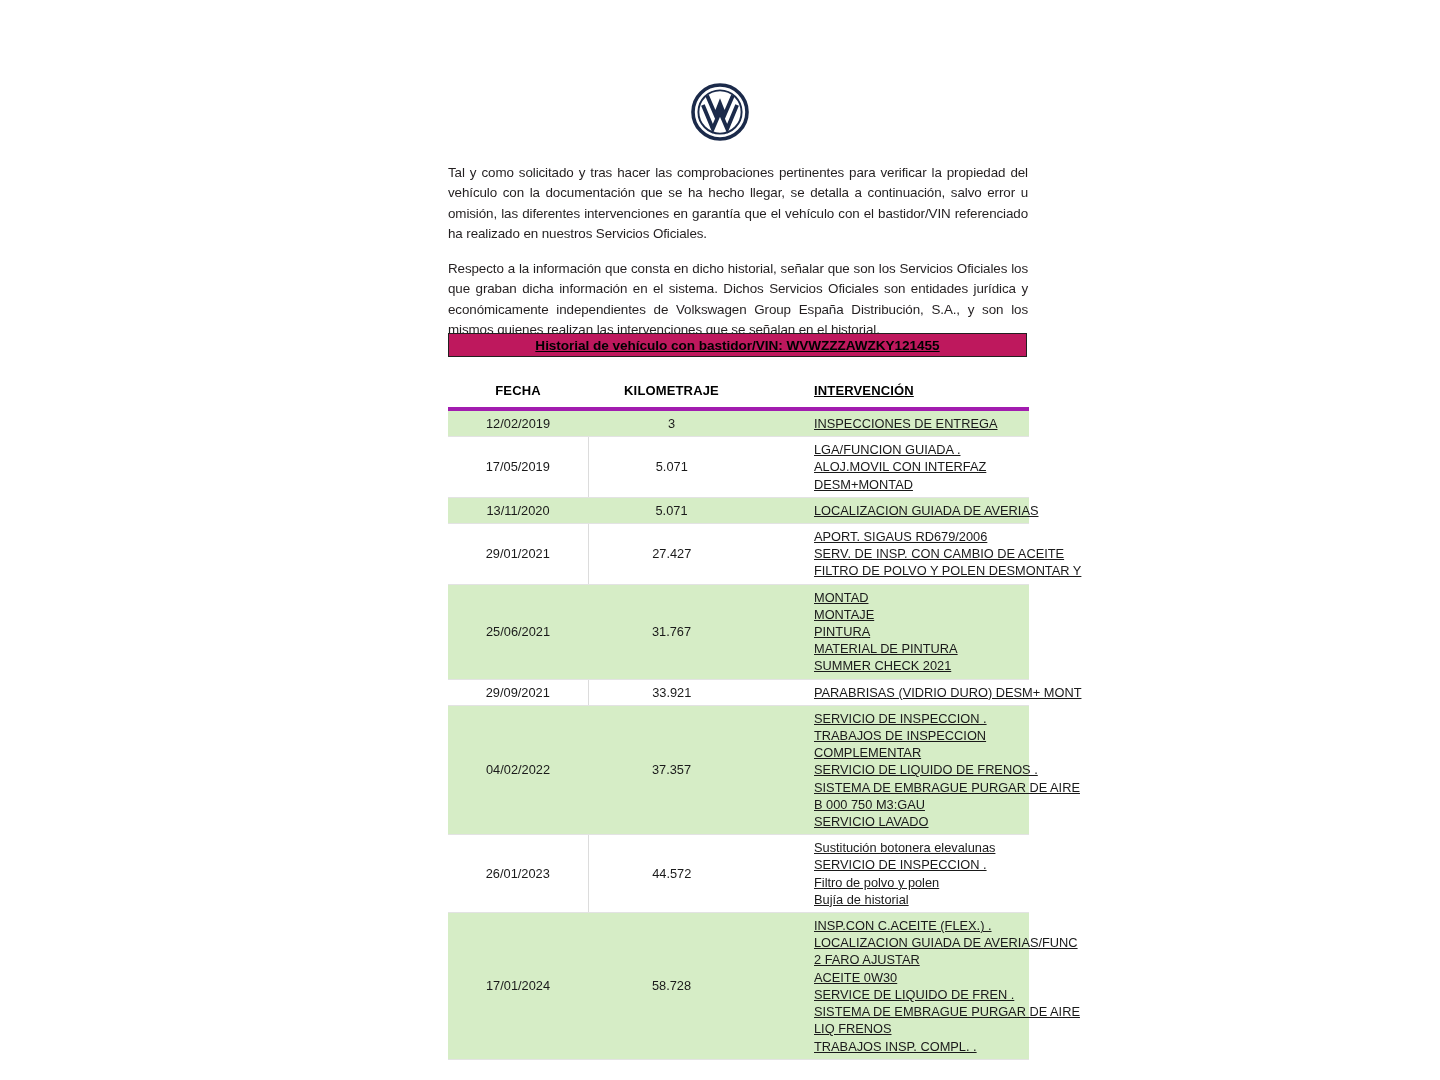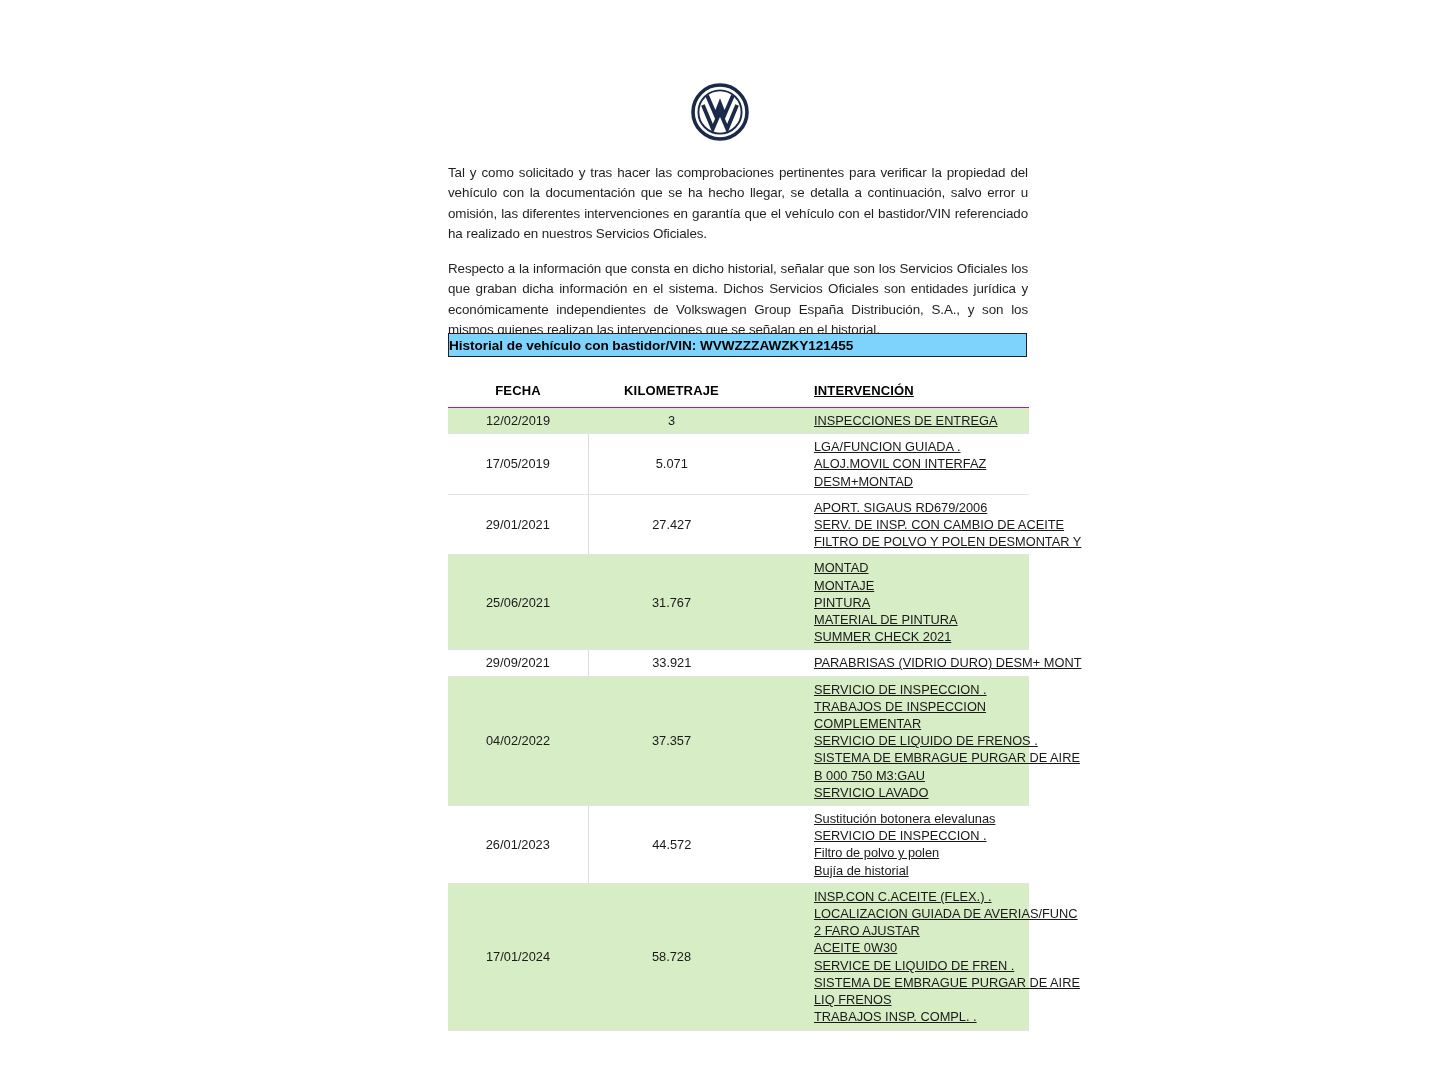--- a/index.html
+++ b/index.html
@@ -55,23 +55,25 @@
 
   
   .vin-box {
     position: absolute;
     left: 448px;
     top: 333px;
     width: 579px;
     height: 24px;
     box-sizing: border-box;
     border: 1.6px solid #231f20;
-    background: #7dd3fc;
+    background: #be185d;
     display: flex;
     align-items: center;
+    justify-content: center;
+    text-decoration: underline;
   }
   .vin-text {
     font-family: "Liberation Sans", sans-serif;
     font-size: 13.6px;
     font-weight: bold;
     color: #000000;
     letter-spacing: -0.05px;
     white-space: nowrap;
   }
 
@@ -116,21 +118,21 @@
     font-family: "Liberation Sans", sans-serif;
     font-size: 12.8px;
     line-height: 17.2px;
     color: #1a1a1a;
     padding: 4px 0 4px 0;
     vertical-align: middle;
     border-top: 1px solid #e3e3e3;
     border-bottom: 1px solid #e3e3e3;
   }
   .history-table tbody tr:first-child td {
-    border-top: 1px solid #a21caf;
+    border-top: 4px solid #a21caf;
     margin-left: 7px;
   }
 
   .td-date {
     text-align: center;
   }
   .td-km {
     text-align: center;
   }
   .td-int {
@@ -198,20 +200,27 @@
         </tr>
         <tr>
           <td class="td-date">17/05/2019</td>
           <td class="td-km">5.071</td>
           <td class="td-int">
             <span class="int-line">LGA/FUNCION GUIADA .</span>
             <span class="int-line">ALOJ.MOVIL CON INTERFAZ</span>
             <span class="int-line">DESM+MONTAD</span>
           </td>
         </tr>
+        <tr class="alt">
+          <td class="td-date">13/11/2020</td>
+          <td class="td-km">5.071</td>
+          <td class="td-int">
+            <span class="int-line">LOCALIZACION GUIADA DE AVERIAS</span>
+          </td>
+        </tr>
         <tr>
           <td class="td-date">29/01/2021</td>
           <td class="td-km">27.427</td>
           <td class="td-int">
             <span class="int-line">APORT. SIGAUS RD679/2006</span>
             <span class="int-line">SERV. DE INSP. CON CAMBIO DE ACEITE</span>
             <span class="int-line">FILTRO DE POLVO Y POLEN DESMONTAR Y</span>
           </td>
         </tr>
         <tr class="alt">

